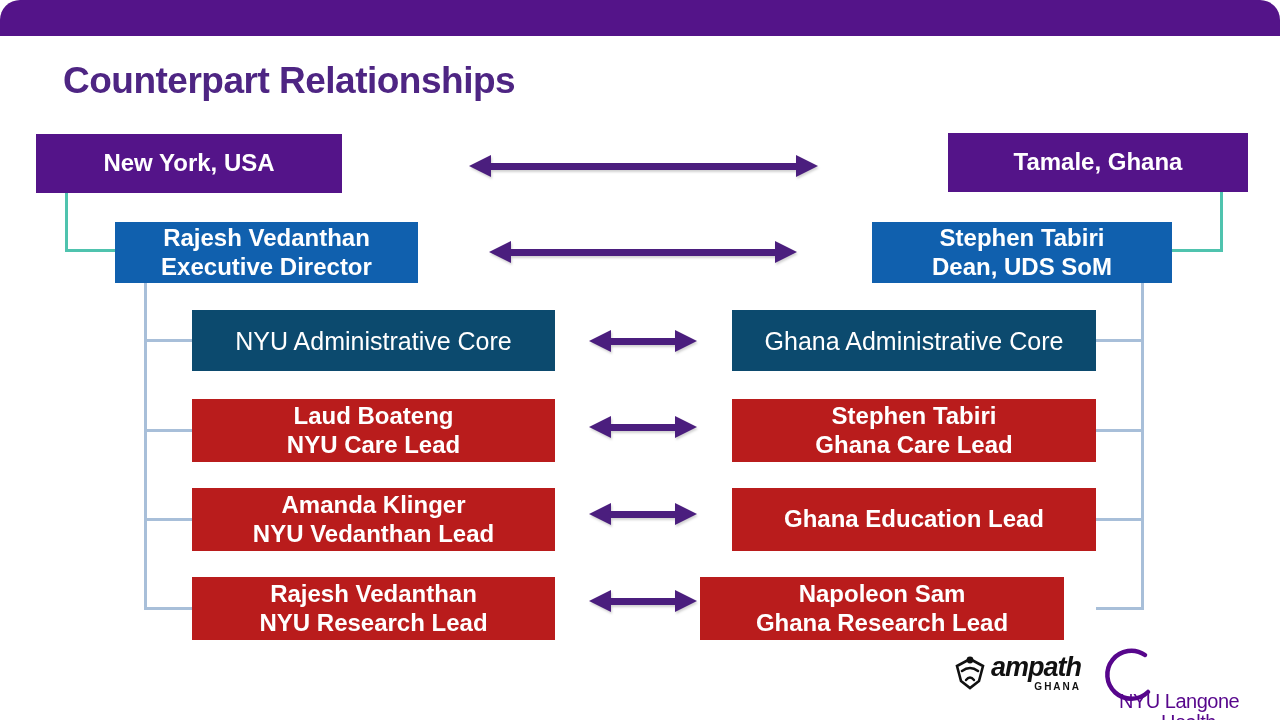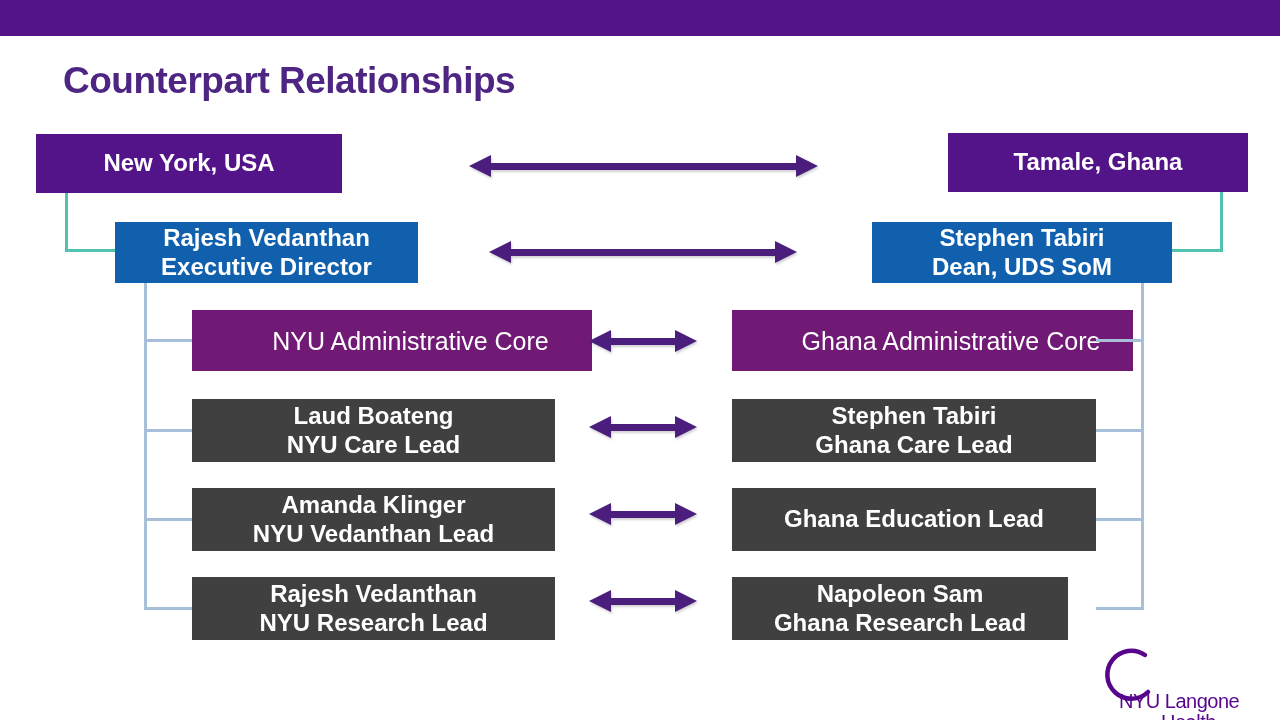--- a/index.html
+++ b/index.html
@@ -1,49 +1,50 @@
 <!DOCTYPE html>
 <html><head>
 <meta charset="utf-8">
 <style>
   html,body{margin:0;padding:0;background:#ffffff;}
   .slide{
     position:relative;width:1280px;height:720px;overflow:hidden;background:#ffffff;
     font-family:"Liberation Sans", sans-serif;
+    border-radius:20px;
   }
   .topbar{position:absolute;left:0;top:0;width:1280px;height:36px;background:#541489;}
   .title{
     position:absolute;left:63px;top:60px;margin:0;
     font-size:37px;font-weight:bold;color:#4E2583;letter-spacing:-0.5px;
   }
   .box{
     position:absolute;color:#ffffff;text-align:center;
     display:flex;flex-direction:column;justify-content:center;
     line-height:1.2;
   }
   .purple-box{background:#541489;font-size:24px;font-weight:bold;}
   .blue-box{background:#1060AE;}
-  .green-box{background:#701a75;font-size:25px;font-weight:normal;padding-left:37px;}
-  .teal-box{background:#404040;}
+  .green-box{background:#0c4a6e;font-size:25px;font-weight:normal;}
+  .teal-box{background:#b91c1c;}
   .name{font-size:24px;font-weight:bold;}
   .role{font-size:24px;font-weight:bold;}
 
   
   .b-ny{left:36px;top:134px;width:306px;height:59px;}
   .b-tamale{left:948px;top:133px;width:300px;height:59px;}
   .b-rajesh{left:115px;top:222px;width:303px;height:61px;}
   .b-stephen{left:872px;top:222px;width:300px;height:61px;}
   .b-core-l{left:192px;top:310px;width:363px;height:61px;}
   .b-core-r{left:732px;top:310px;width:364px;height:61px;}
   .b-row0-l{left:192px;top:399px;width:363px;height:63px;}
   .b-row0-r{left:732px;top:399px;width:364px;height:63px;}
   .b-row1-l{left:192px;top:488px;width:363px;height:63px;}
   .b-row1-r{left:732px;top:488px;width:364px;height:63px;}
   .b-row2-l{left:192px;top:577px;width:363px;height:63px;}
-  .b-row2-r{left:732px;top:577px;width:336px;height:63px;}
+  .b-row2-r{left:700px;top:577px;width:364px;height:63px;}
 
   
   .darrow{
     position:absolute;height:7px;background:#4B1E7E;
     filter:drop-shadow(1px 2px 1px rgba(0,0,0,0.18));
   }
   .darrow::before,.darrow::after{
     content:"";position:absolute;top:-8px;width:0;height:0;
     border-top:11px solid transparent;border-bottom:11px solid transparent;
   }
@@ -160,20 +161,32 @@
   <div class="conn conn-blue cb-ls0"></div>
   <div class="conn conn-blue cb-ls1"></div>
   <div class="conn conn-blue cb-ls2"></div>
   <div class="conn conn-blue cb-ls3"></div>
   <div class="conn conn-blue cb-rv"></div>
   <div class="conn conn-blue cb-rs0"></div>
   <div class="conn conn-blue cb-rs1"></div>
   <div class="conn conn-blue cb-rs2"></div>
   <div class="conn conn-blue cb-rs3"></div>
 
+  <div class="ampath-logo">
+    <svg class="ampath-icon" width="34" height="40" viewBox="0 0 34 40">
+      <path d="M17 6 L30 13 L26 28 L17 35 L8 28 L4 13 Z" fill="none" stroke="#111111" stroke-width="2.6"></path>
+      <circle cx="17" cy="7" r="3.4" fill="#111111"></circle>
+      <path d="M9 18 Q17 12 25 18" fill="none" stroke="#111111" stroke-width="2.6" stroke-linecap="round"></path>
+      <path d="M13 27 Q17 22 21 27" fill="none" stroke="#111111" stroke-width="2.4" stroke-linecap="round"></path>
+    </svg>
+    <div class="ampath-text">
+      <span class="ampath-name">ampath</span>
+      <span class="ampath-region">GHANA</span>
+    </div>
+  </div>
 
   <div class="nyu-logo">
     <svg class="nyu-arc" width="56" height="56" viewBox="0 0 56 56">
       <path d="M41 8 A24 24 0 1 0 44 45" fill="none" stroke="#57068C" stroke-width="4.5" stroke-linecap="round"></path>
     </svg>
     <div class="nyu-text">
       <div class="nyu-line1">NYU Langone</div>
       <div class="nyu-line2">Health</div>
     </div>
   </div>

